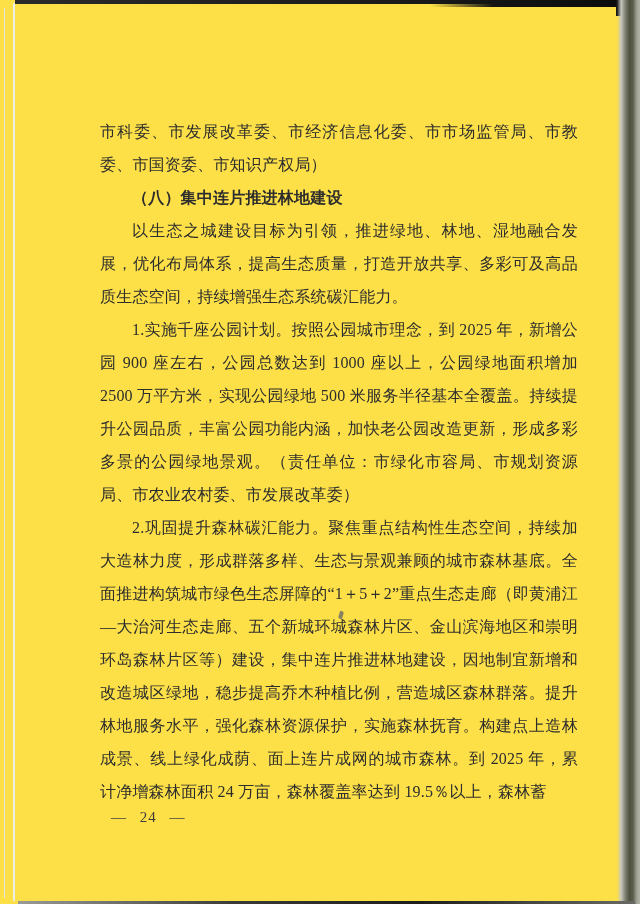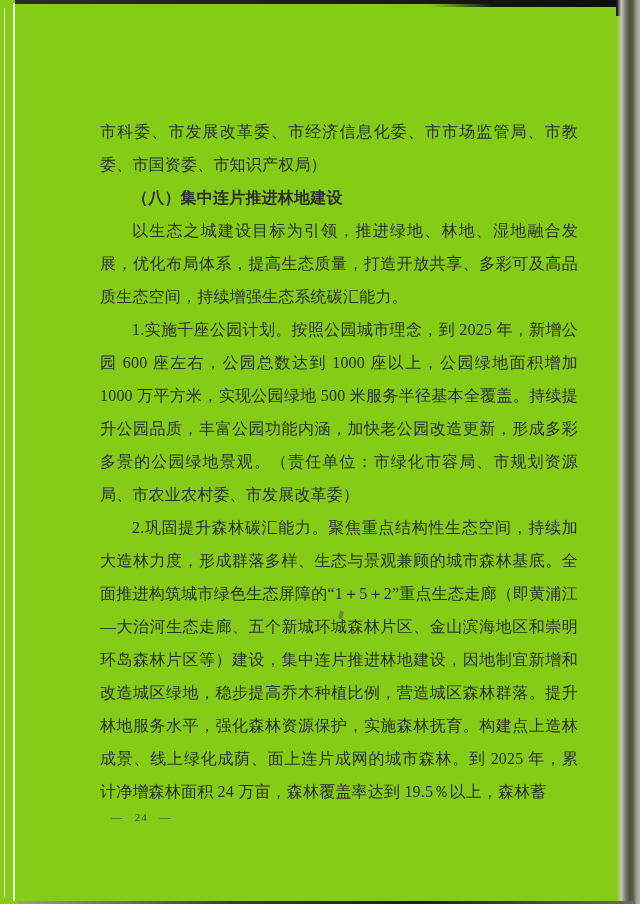--- a/index.html
+++ b/index.html
@@ -4,21 +4,21 @@
 <style>
   html, body {
     margin: 0;
     padding: 0;
     background: #ffffff;
   }
   .scan-page {
     position: relative;
     width: 640px;
     height: 904px;
-    background: #84cc16;
+    background: #fde047;
     overflow: hidden;
     font-family: "Liberation Serif", "DejaVu Serif", serif;
   }
   
   .edge-top {
     position: absolute;
     left: 15px; right: 0; top: 0;
     height: 4px;
     background: linear-gradient(to right, #2a2a2a 0%, #1c1c1c 55%, #0e0e0e 100%);
   }
@@ -85,21 +85,21 @@
     text-indent: 32px;
   }
   .section-heading {
     text-indent: 32px;
     font-weight: bold;
   }
   .page-footer {
     position: absolute;
     left: 111px;
     top: 806px;
-    font-size: 11px;
+    font-size: 15px;
     line-height: 22px;
     color: #3c3c3c;
     word-spacing: 8px;
     letter-spacing: 1px;
   }
   .scan-speck {
     position: absolute;
     left: 339px;
     top: 611px;
     width: 4px;
@@ -120,21 +120,21 @@
   <div class="edge-corner-tr"></div>
   <div class="edge-right"></div>
   <div class="edge-bottom"></div>
   <div class="edge-left-a"></div>
   <div class="edge-left-b"></div>
 
   <div class="text-block">
     <p>市科委、市发展改革委、市经济信息化委、市市场监管局、市教委、市国资委、市知识产权局）</p>
     <p class="section-heading">（八）集中连片推进林地建设</p>
     <p class="para-indent">以生态之城建设目标为引领，推进绿地、林地、湿地融合发展，优化布局体系，提高生态质量，打造开放共享、多彩可及高品质生态空间，持续增强生态系统碳汇能力。</p>
-    <p class="para-indent">1.实施千座公园计划。按照公园城市理念，到 2025 年，新增公园 600 座左右，公园总数达到 1000 座以上，公园绿地面积增加 1000 万平方米，实现公园绿地 500 米服务半径基本全覆盖。持续提升公园品质，丰富公园功能内涵，加快老公园改造更新，形成多彩多景的公园绿地景观。（责任单位：市绿化市容局、市规划资源局、市农业农村委、市发展改革委）</p>
+    <p class="para-indent">1.实施千座公园计划。按照公园城市理念，到 2025 年，新增公园 900 座左右，公园总数达到 1000 座以上，公园绿地面积增加 2500 万平方米，实现公园绿地 500 米服务半径基本全覆盖。持续提升公园品质，丰富公园功能内涵，加快老公园改造更新，形成多彩多景的公园绿地景观。（责任单位：市绿化市容局、市规划资源局、市农业农村委、市发展改革委）</p>
     <p class="para-indent">2.巩固提升森林碳汇能力。聚焦重点结构性生态空间，持续加大造林力度，形成群落多样、生态与景观兼顾的城市森林基底。全面推进构筑城市绿色生态屏障的“1＋5＋2”重点生态走廊（即黄浦江—大治河生态走廊、五个新城环城森林片区、金山滨海地区和崇明环岛森林片区等）建设，集中连片推进林地建设，因地制宜新增和改造城区绿地，稳步提高乔木种植比例，营造城区森林群落。提升林地服务水平，强化森林资源保护，实施森林抚育。构建点上造林成景、线上绿化成荫、面上连片成网的城市森林。到 2025 年，累计净增森林面积 24 万亩，森林覆盖率达到 19.5％以上，森林蓄</p>
   </div>
 
   <div class="scan-speck"></div>
 
   <div class="page-footer">— 24 —</div>
 
 </div>
 
 </body></html>

